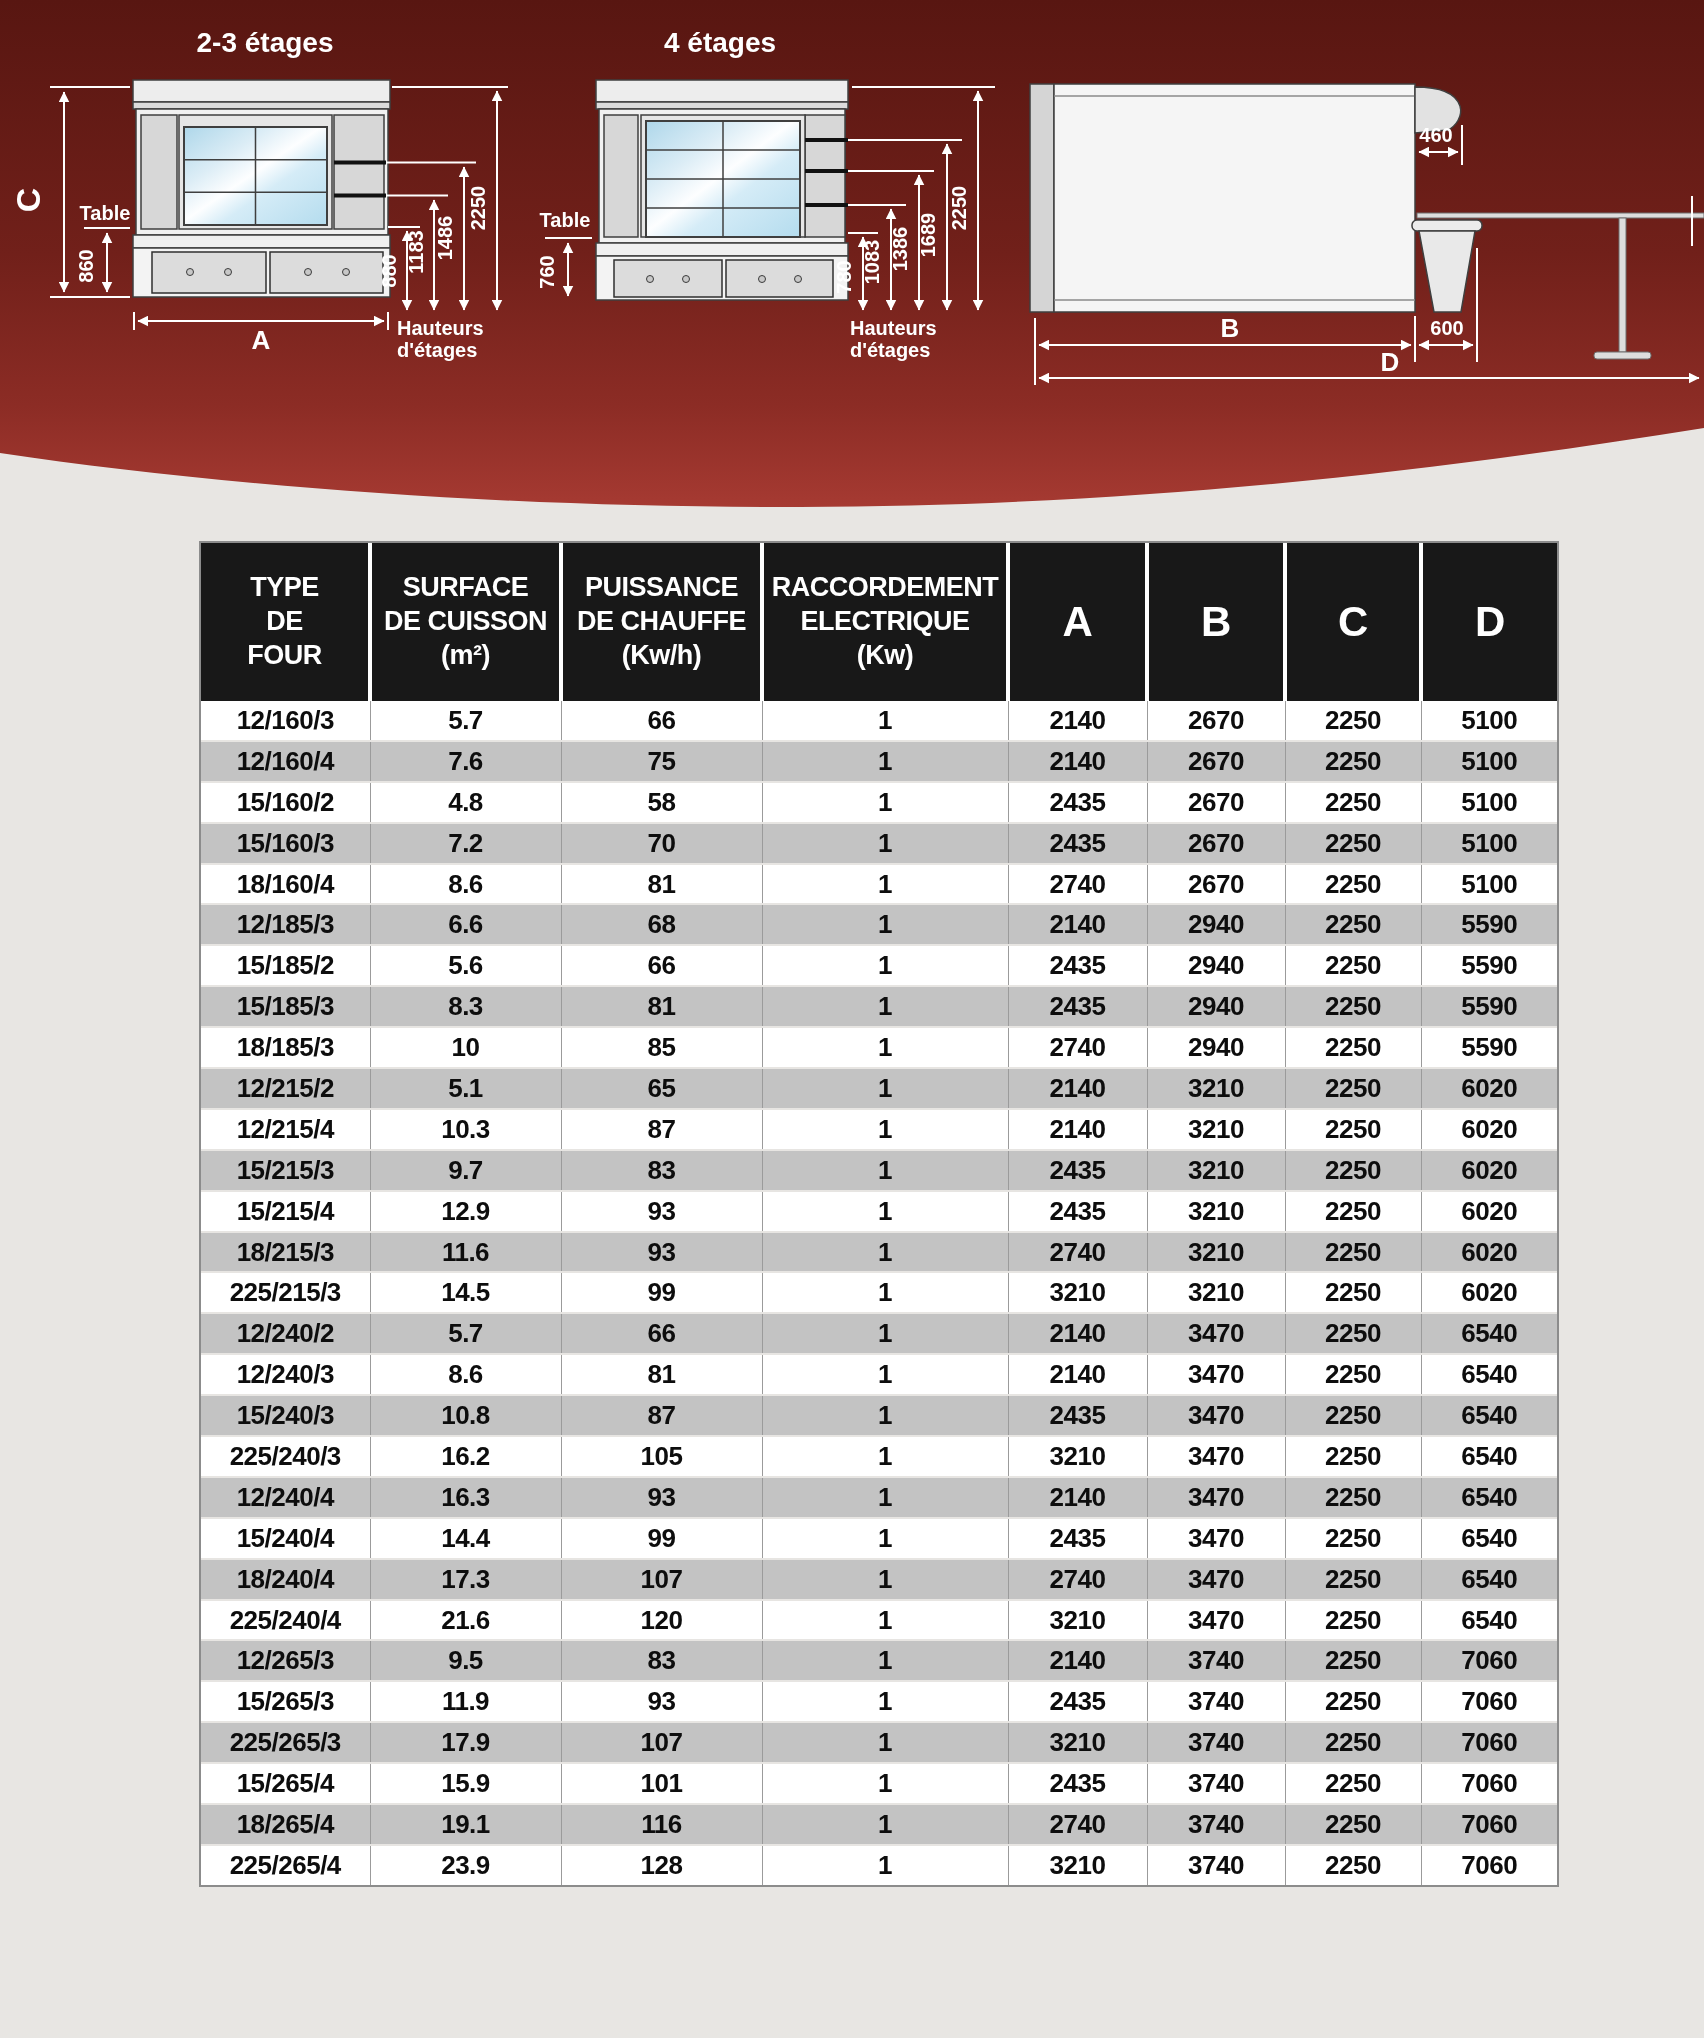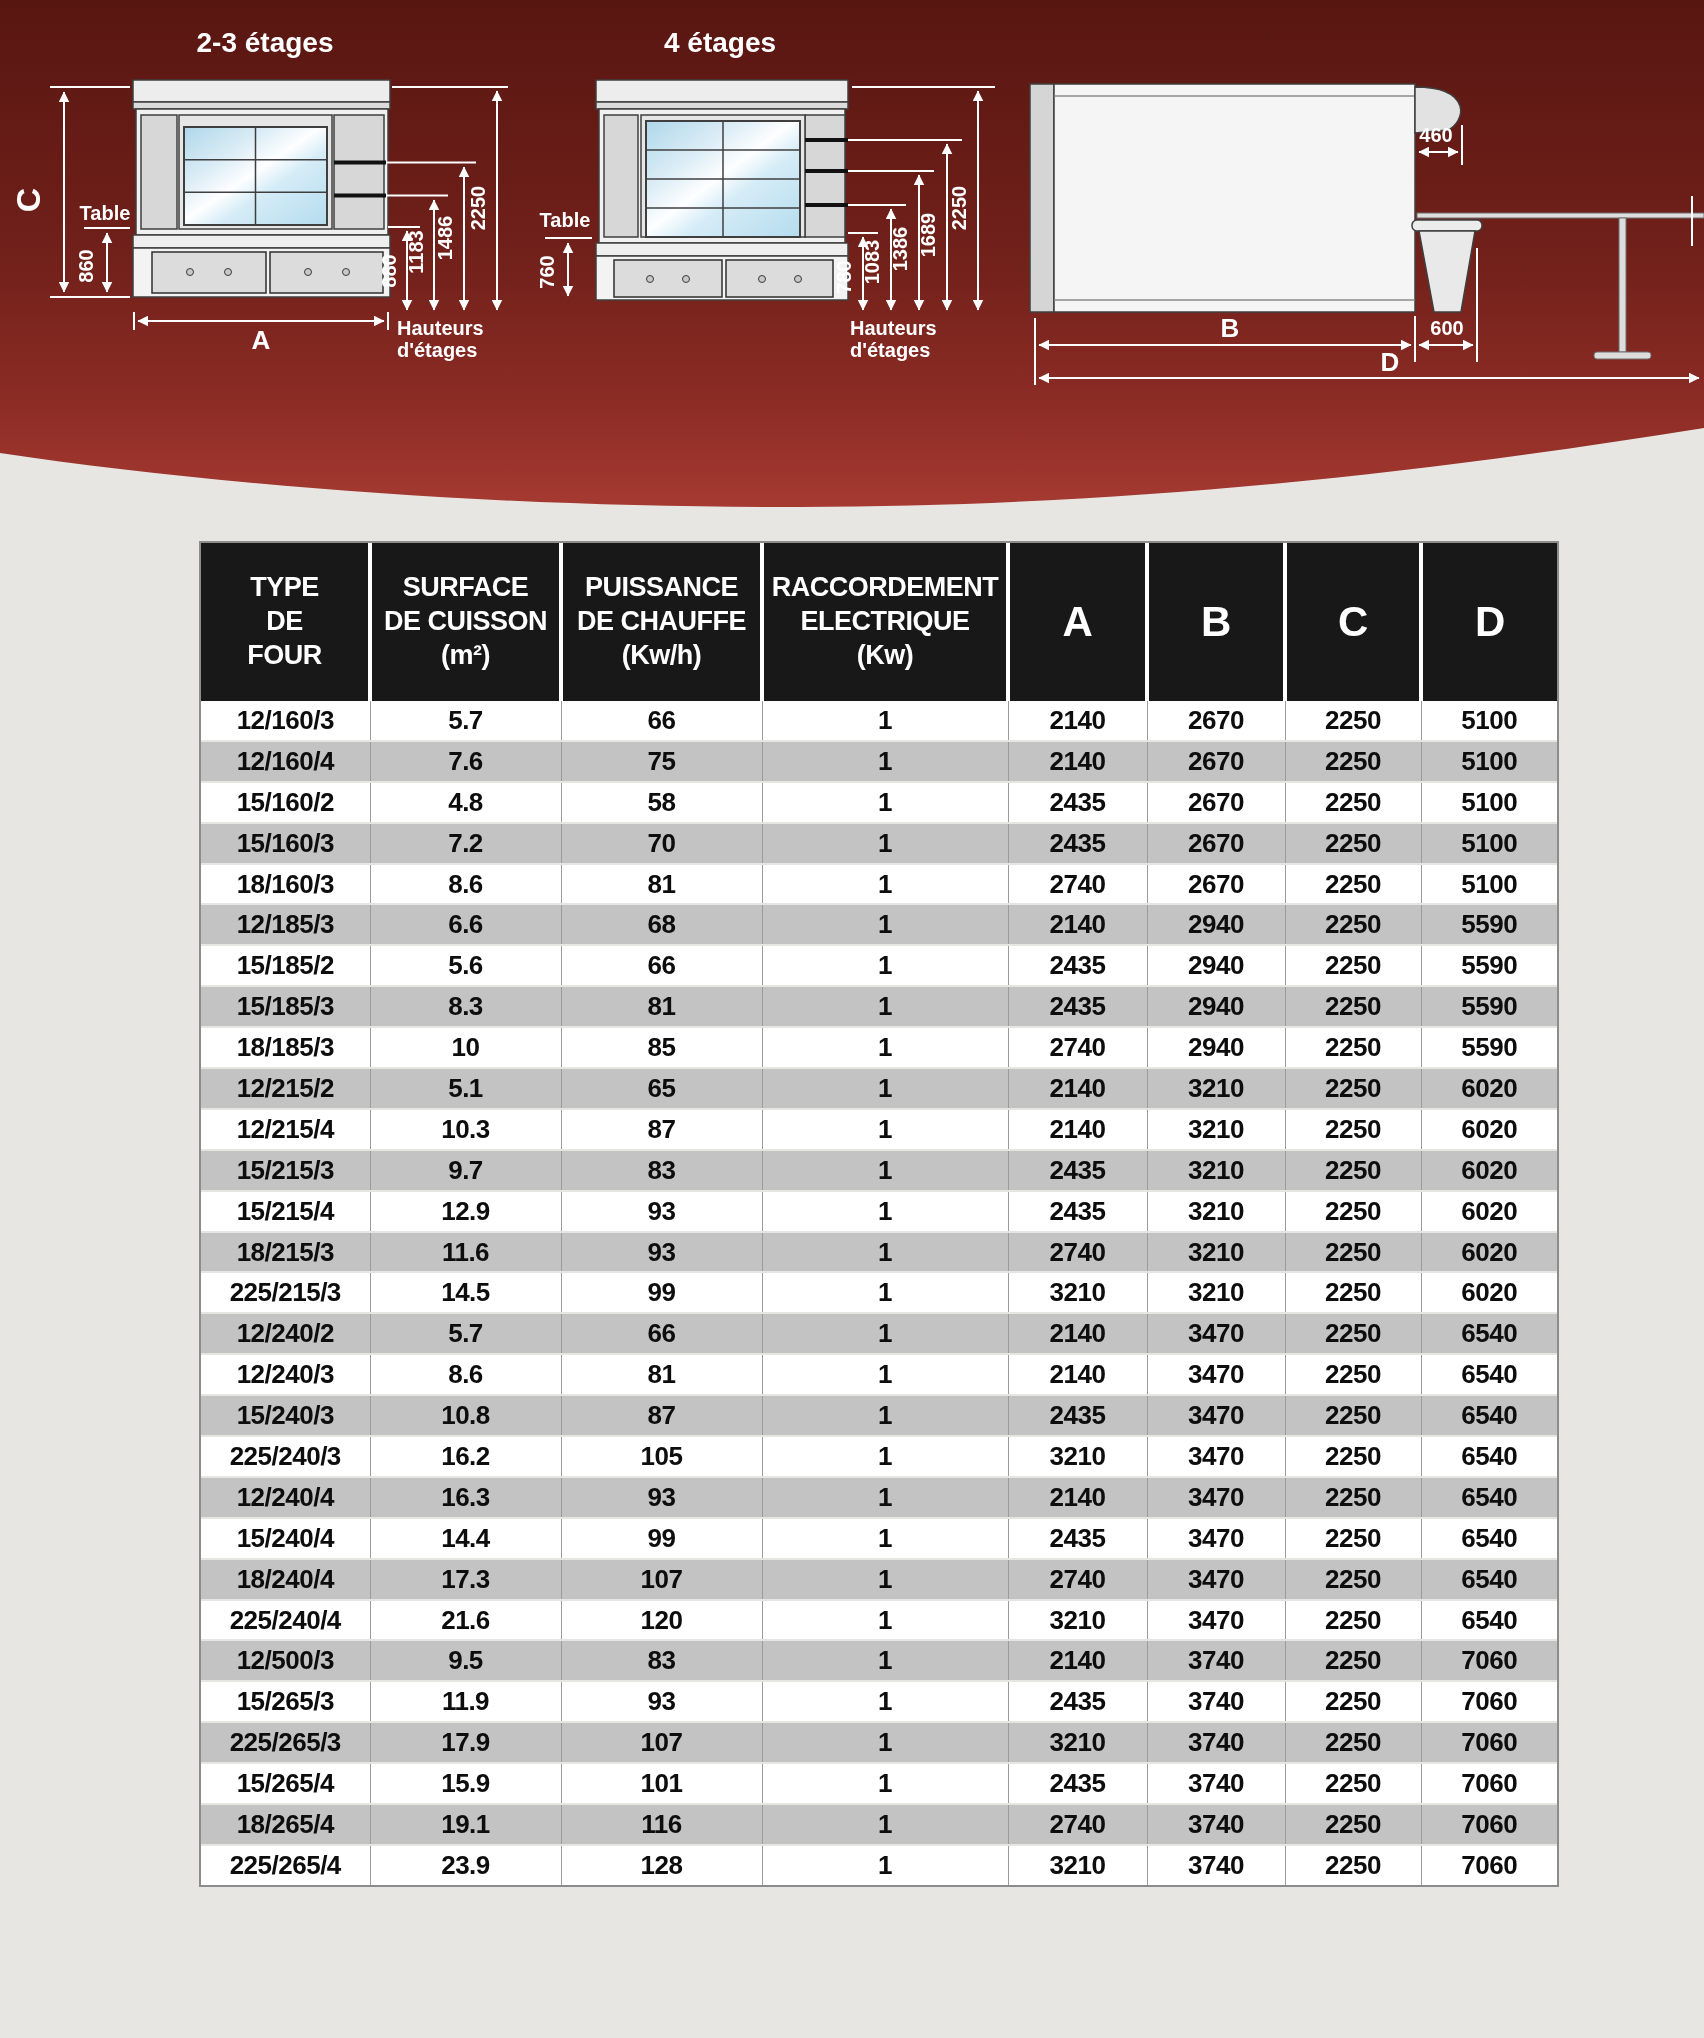--- a/index.html
+++ b/index.html
@@ -300,21 +300,21 @@
           <td>15/160/3</td>
           <td>7.2</td>
           <td>70</td>
           <td>1</td>
           <td>2435</td>
           <td>2670</td>
           <td>2250</td>
           <td>5100</td>
         </tr>
         <tr>
-          <td>18/160/3</td>
+          <td>18/160/4</td>
           <td>8.6</td>
           <td>81</td>
           <td>1</td>
           <td>2740</td>
           <td>2670</td>
           <td>2250</td>
           <td>5100</td>
         </tr>
         <tr>
           <td>12/185/3</td>
@@ -490,21 +490,21 @@
           <td>225/240/4</td>
           <td>21.6</td>
           <td>120</td>
           <td>1</td>
           <td>3210</td>
           <td>3470</td>
           <td>2250</td>
           <td>6540</td>
         </tr>
         <tr>
-          <td>12/500/3</td>
+          <td>12/265/3</td>
           <td>9.5</td>
           <td>83</td>
           <td>1</td>
           <td>2140</td>
           <td>3740</td>
           <td>2250</td>
           <td>7060</td>
         </tr>
         <tr>
           <td>15/265/3</td>

